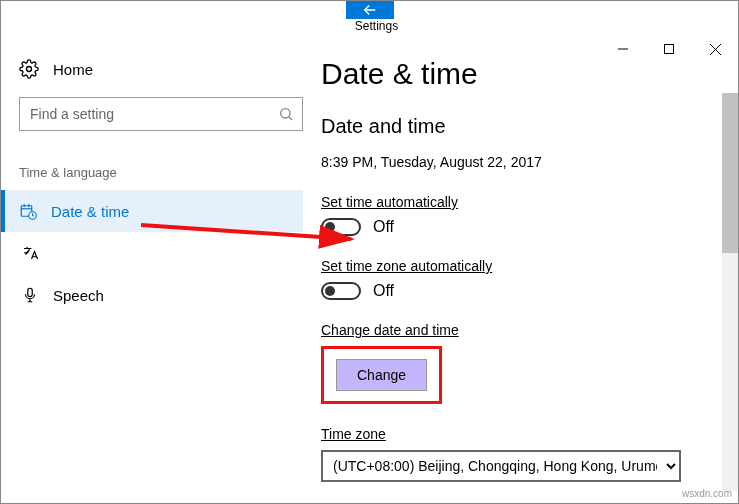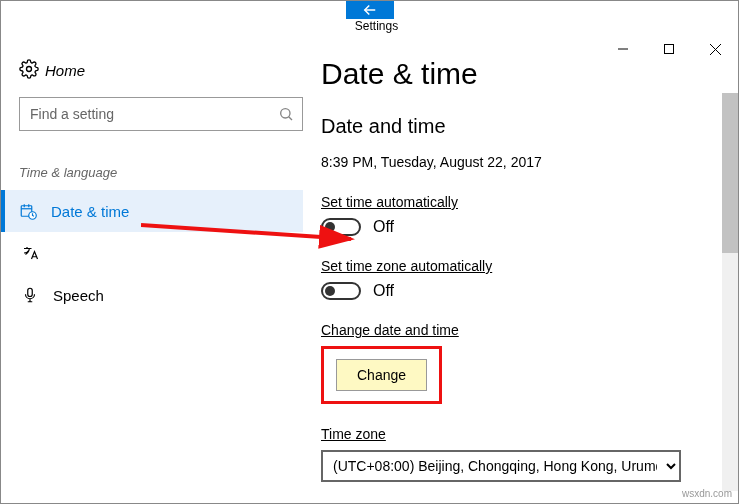--- a/index.html
+++ b/index.html
@@ -7,30 +7,30 @@
   
   .titlebar { display: flex; align-items: center; height: 32px; border-bottom: 0px solid #ddd; flex-direction: column; }
   .back-btn { width: 48px; height: 32px; background: #0078d7; color: #fff; display: flex; align-items: center; justify-content: center; font-size: 18px; }
   .titlebar-title { font-size: 12px; padding-left: 14px; color: #000; }
   .win-controls { margin-left: auto; display: flex; }
   .win-btn { width: 46px; height: 32px; display: flex; align-items: center; justify-content: center; font-size: 14px; font-family: "Segoe UI Symbol", Arial; color:#000; }
   
   .layout { display: flex; height: calc(100% - 32px); }
   .sidebar { width: 320px; padding: 18px 18px 0 18px; }
   
-  .home-row { display: flex; align-items: flex-end; gap: 6px; padding: 8px 0 18px 0; font-style: italic; }
+  .home-row { display: flex; align-items: center; gap: 14px; padding: 8px 0 18px 0; }
   .home-row .gear { width: 20px; height: 20px; }
   .home-row span { font-size: 15px; color:#000; }
   
   .searchbox { display: flex; align-items: center; border: 1px solid #999; height: 34px; padding: 16px 8px; }
   .searchbox input { border: none; outline: none; flex: 1; font-size: 14px; color: #333; background: transparent; }
   .searchbox input::placeholder { color: #666; }
   .searchbox .mag { width: 16px; height: 16px; opacity: 0.6; }
   
-  .section-header { font-size: 13px; color: #666; margin-top: 34px; margin-bottom: 10px; font-style: italic; }
+  .section-header { font-size: 13px; color: #666; margin-top: 34px; margin-bottom: 10px; }
   
   .nav-item { display: flex; align-items: center; gap: 14px; height: 42px; padding: 0 2px; font-size: 15px; color: #000; }
   .nav-item.active { border-left: 4px solid #0078d7; background: #e6f0fb; color: #0078d7; margin-left: -18px; padding-left: 14px; }
   .nav-icon { width: 18px; height: 18px; display: flex; align-items: center; justify-content: center; font-size: 16px; }
   .nav-item.active .nav-icon { color: #0078d7; }
   
   .content { flex: 1; padding: 24px 12px 0 0; position: relative; overflow: hidden; }
   .scrollbar { position: absolute; right: 0; top: 60px; bottom: 12px; width: 16px; background: #f0f0f0; }
   .scroll-thumb { position: absolute; top: 0; width: 16px; height: 160px; background: #c2c2c2; }
   
@@ -38,21 +38,21 @@
   h2.sub-title { font-weight: 400; font-size: 20px; margin: 0 0 16px 0; }
   .dt-text { font-size: 14px; margin-bottom: 24px; }
   .setting-label { font-size: 14px; margin-bottom: 8px; text-decoration: underline; }
   
   .toggle-row { display: flex; align-items: center; gap: 12px; margin-bottom: 22px; }
   .toggle { width: 40px; height: 18px; border: 2px solid #333; border-radius: 20px; position: relative; }
   .toggle-knob { position: absolute; left: 2px; top: 2px; width: 10px; height: 10px; background: #333; border-radius: 50%; }
   .toggle-text { font-size: 16px; }
   
   .change-wrap { display: inline-block; border: 3px solid #e11; padding: 10px 12px; margin-bottom: 22px; }
-  .change-btn { background: #fef9c3; border: 1px solid #999; padding: 7px 20px; font-size: 14px; }
+  .change-btn { background: #c4b5fd; border: 1px solid #999; padding: 7px 20px; font-size: 14px; }
   
   .tz-select { width: 360px; height: 32px; border: 2px solid #666; padding: 0 6px; font-size: 14px; background:#fff;}
   
   .arrow { position: absolute; left: 140px; top: 216px; pointer-events: none; }
   
   .watermark { position: absolute; right: 6px; bottom: 4px; font-size: 10px; color: #999; }
 </style>
 </head>
 <body>
 

